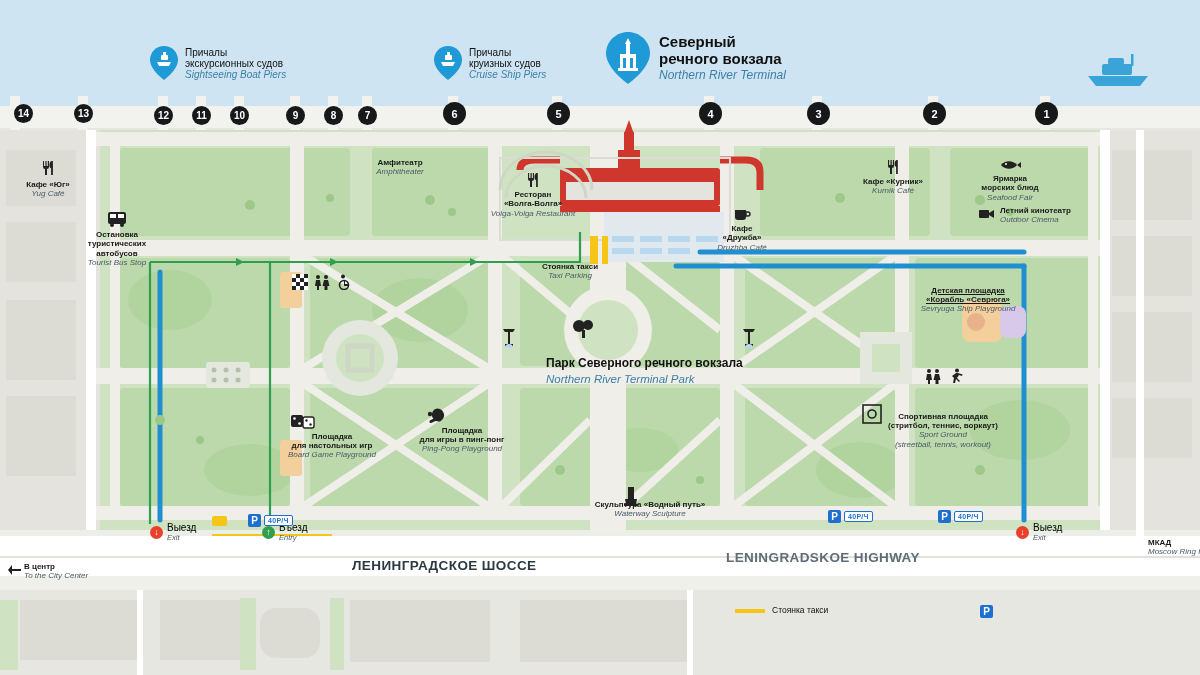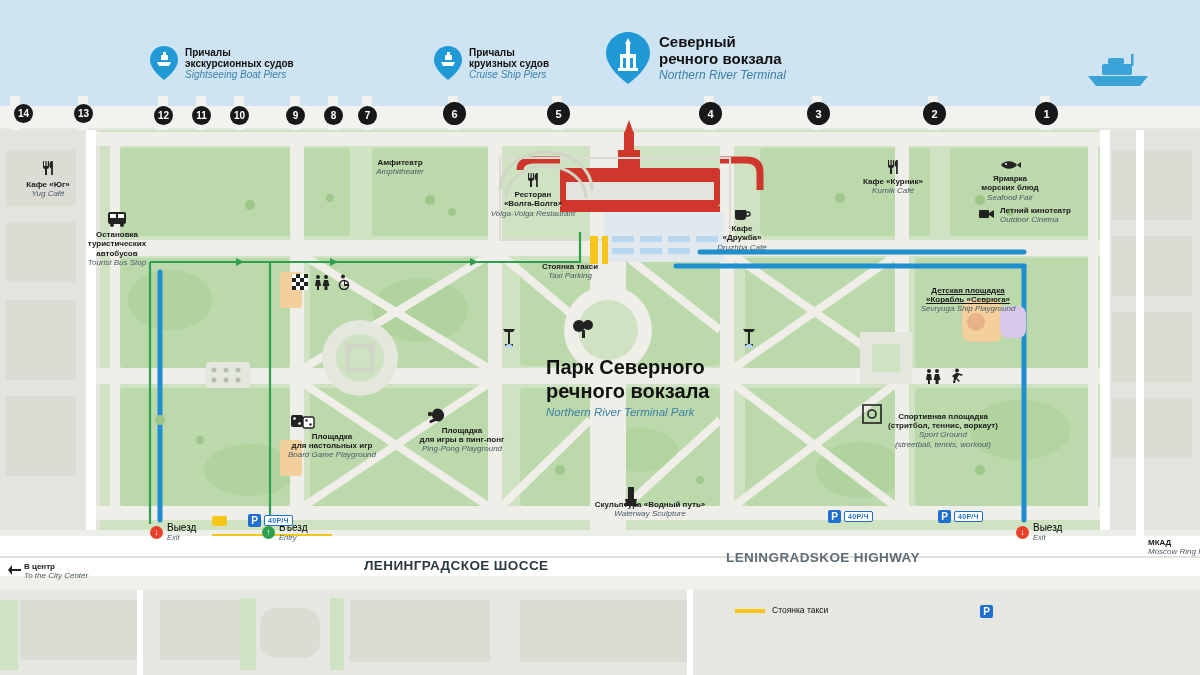--- a/index.html
+++ b/index.html
@@ -16,21 +16,21 @@
   .lbl .ru{font-weight:bold;display:block;white-space:nowrap;}
   .lbl .en{display:block;color:#4a5a66;white-space:nowrap;font-style:italic;}
   .lbl.c{text-align:center;}
 
   
   .pier{position:absolute;display:flex;align-items:center;gap:7px;}
   .pier .pin{
     width:28px;height:34px;flex:none;position:relative;
   }
   .pier .pin svg{display:block;}
-  .pier .txt .ru{font-weight:bold;font-size:10px;color:#111;display:block;white-space:nowrap;}
+  .pier .txt .ru{font-weight:normal;font-size:10px;color:#111;display:block;white-space:nowrap;}
   .pier .txt .en{font-size:10px;color:#3c7fa6;display:block;white-space:nowrap;font-style:italic;}
 
   .terminal{position:absolute;display:flex;align-items:center;gap:9px;}
   .terminal .pin{width:44px;height:52px;flex:none;}
   .terminal .txt .ru{font-weight:bold;font-size:15px;color:#111;display:block;line-height:1.12;white-space:nowrap;}
   .terminal .txt .en{font-size:12px;color:#3c7fa6;display:block;white-space:nowrap;font-style:italic;}
 
   
   .pnum{
     position:absolute;width:19px;height:19px;border-radius:50%;
@@ -592,21 +592,21 @@
 </div>
 <div style="position:absolute;left:570px;top:318px;">
   <svg width="28" height="20" viewBox="0 0 28 20">
       <circle cx="9" cy="8" r="6" fill="#222"></circle>
       <circle cx="18" cy="7" r="5" fill="#222"></circle>
       <rect x="12" y="12" width="3" height="8" fill="#222"></rect>
     </svg>
 </div>
 
 <div style="position:absolute;left:546px;top:356px;width:200px;">
-  <div style="font-size:20px;font-weight:bold;color:#111;line-height:1.18;white-space:pre-line;">Парк Северного речного вокзала</div>
+  <div style="font-size:12px;font-weight:bold;color:#111;line-height:1.18;white-space:pre-line;">Парк Северного речного вокзала</div>
   <div style="font-size:11.5px;color:#3c7fa6;font-style:italic;margin-top:3px;">Northern River Terminal Park</div>
 </div>
 
 <div class="exitlab" style="left:150px;top:522px;">
   <span class="dot-red">↓</span>
   <span>
     <span class="ru">Выезд</span>
     <span class="en">Exit</span>
   </span>
 </div>
@@ -632,21 +632,21 @@
 </div>
 <div class="pkbadge" style="left:828px;top:510px;">
   <span class="p">P</span>
   <span class="tar">40Р/Ч</span>
 </div>
 <div class="pkbadge" style="left:938px;top:510px;">
   <span class="p">P</span>
   <span class="tar">40Р/Ч</span>
 </div>
 
-<div class="roadname" style="left:364px;top:558px;">ЛЕНИНГРАДСКОЕ ШОССЕ</div>
+<div class="roadname" style="left:352px;top:558px;">ЛЕНИНГРАДСКОЕ ШОССЕ</div>
 <div class="roadname" style="left:726px;top:550px;color:#5e6d76;">LENINGRADSKOE HIGHWAY</div>
 
 <div class="lbl" style="left:1148px;top:538px;">
   <span class="ru">МКАД</span>
   <span class="en">Moscow Ring Road</span>
 </div>
 
 <div class="lbl" style="left:24px;top:562px;">
   <span class="ru">В центр</span>
   <span class="en">To the City Center</span>

